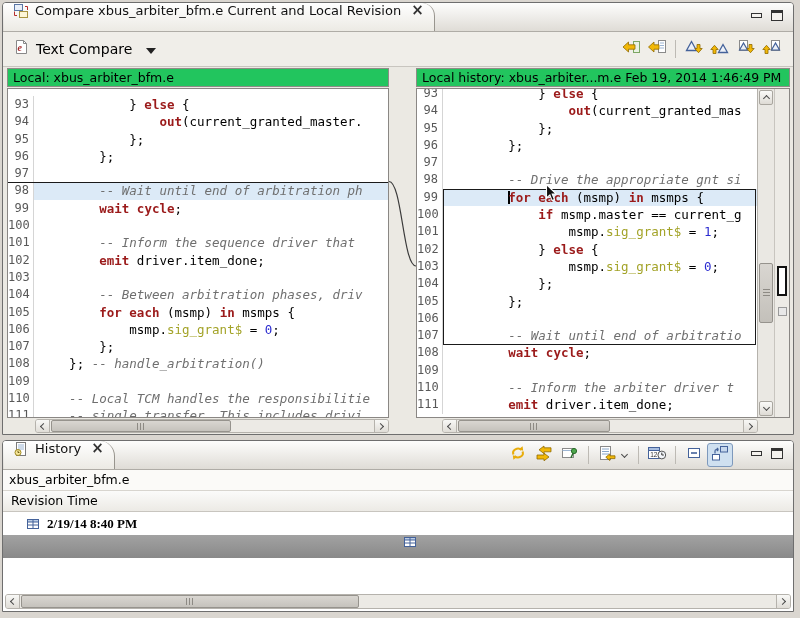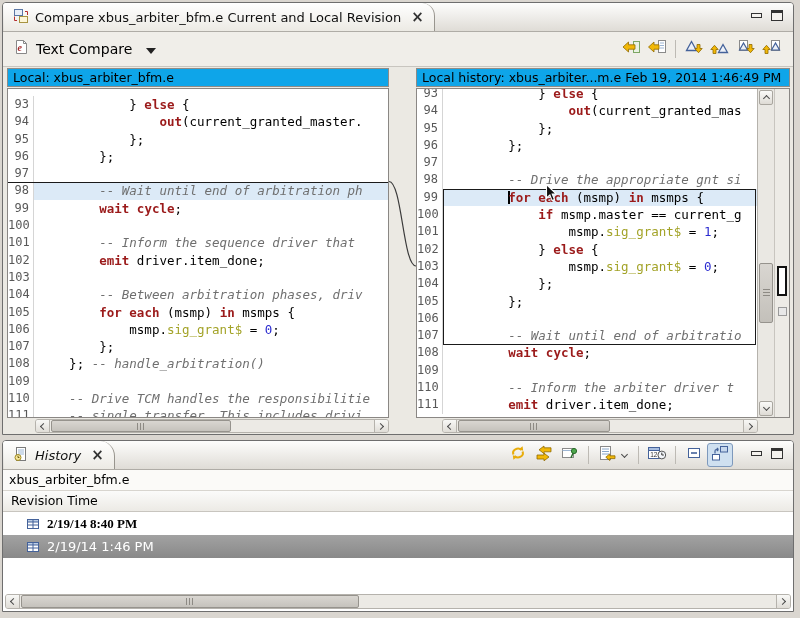--- a/index.html
+++ b/index.html
@@ -4,21 +4,21 @@
 <style>
   * { margin:0; padding:0; box-sizing:border-box; }
   html,body { width:800px; height:618px; overflow:hidden; }
   body { font-family:"DejaVu Sans","Liberation Sans",sans-serif; background:#DAD6D0; position:relative; }
   .screen { position:absolute; inset:0; }
 
   
   .view { position:absolute; border:1px solid #6E6E6E; border-radius:4px 4px 0 0; background:#EBE9E3; }
   .tabbar { height:29px; background:linear-gradient(#FDFDFC,#DFDCD6); border-bottom:1px solid #AFACA6;
             border-radius:3px 3px 0 0; display:flex; align-items:stretch; position:relative; }
-  .tab { display:flex; align-items:center; gap:6px; padding:0 10px 0 9px; margin-left:1px;
+  .tab { display:flex; gap:6px; padding:0 10px 0 9px; margin-left:1px;
          background:linear-gradient(#FFFFFF,#ECEAE4); border-right:1px solid #98958E;
          border-radius:3px 13px 0 0; font-size:13px; color:#111; white-space:nowrap; }
   .tab-close { font-size:15px; font-weight:bold; color:#333; line-height:1; margin-left:4px; cursor:default; }
   .winbtns { position:absolute; right:10px; top:7px; display:flex; gap:9px; align-items:center; }
   .wb-min { width:11px; height:5px; border:1px solid #333; background:#F4F2EE; }
   .wb-max { width:12px; height:11px; border:1px solid #333; border-top-width:3px; background:#F4F2EE; }
 
   
   #compare-view { left:2px; top:2px; width:792px; height:433px; }
   .ctoolbar { height:35px; display:flex; align-items:center; padding:0 8px 0 10px;
@@ -26,21 +26,21 @@
   .mode-label { font-size:14px; margin:0 14px 0 7px; }
   .dd-tri { width:0; height:0; border-left:5px solid transparent; border-right:5px solid transparent;
             border-top:6px solid #222; margin-top:3px; }
   .tb-spacer { flex:1; }
   .tb-btn { width:26px; height:24px; display:flex; align-items:center; justify-content:center;
             border:1px solid transparent; border-radius:3px; }
   .tb-btn.pressed { background:#CFE0F0; border-color:#7E99BC; }
   .tb-sep { width:1px; height:18px; background:#BDBAB4; margin:0 5px; }
 
   .pane-headers { position:relative; height:21px; }
-  .phead { position:absolute; top:1px; height:19px; border:1px solid #8E8B86; background:#0ea5e9;
+  .phead { position:absolute; top:1px; height:19px; border:1px solid #8E8B86; background:#22c55e;
            font-size:12.5px; padding:1px 0 0 5px; white-space:nowrap; overflow:hidden; }
   #phead-left { left:4px; width:382px; }
   #phead-right { left:413px; right:3px; }
 
   .panes { position:relative; height:330px; margin:0 3px 0 4px; display:flex; }
   .pane { position:relative; background:#fff; border:1px solid #8A8784; overflow:hidden; }
   .pane-left { width:382px; }
   .center-strip { width:27px; position:relative; }
   .pane-right { flex:1; display:flex; }
   .text-wrap { flex:1; position:relative; overflow:hidden; }
@@ -92,28 +92,28 @@
   .grip-v { width:7px; height:9px; background:repeating-linear-gradient(#8D8A84 0 1px,transparent 1px 3px); }
 
   .ch { display:inline-block; width:5px; height:5px; border:solid #4A4A4A; border-width:0 1.5px 1.5px 0; }
   .ch-l { transform:rotate(135deg); margin-left:2px; }
   .ch-r { transform:rotate(-45deg); margin-right:2px; }
   .ch-u { transform:rotate(-135deg); margin-top:2px; }
   .ch-d { transform:rotate(45deg); margin-bottom:2px; }
 
   
   #history-view { left:2px; top:440px; width:792px; height:172px; display:flex; flex-direction:column; background:#fff; }
-  .htab { border-radius:3px 15px 0 0;font-style:italic; }
+  .htab { border-radius:3px 15px 0 0; }
   .h-file { height:21px; background:#FBFAF8; border-bottom:1px solid #D8D5CF; font-size:12.5px; padding:2px 0 0 6px; }
   .h-col { height:21px; background:linear-gradient(#FBFBFA,#ECEAE5); border-bottom:1px solid #C8C5BF;
            font-size:12.5px; padding:2px 8px 0 8px; }
   .h-rows { flex:1; background:#fff; overflow:hidden; }
   .hrow { height:23px; display:flex; align-items:center; gap:7px; padding-left:23px; font-size:13px; color:#000; }
   .hrow.bold .rev-time { font-weight:bold;font-family:Liberation Serif, serif; }
-  .hrow.selected { background:linear-gradient(#A2A2A2,#898989); color:#fff; }
+  .hrow.selected { background:linear-gradient(#A2A2A2,#898989); color:#fff;flex-direction:column; }
   .h-scroll { height:15px; margin:0 2px 2px 2px; position:relative; background:#ECEAE5;
               border:1px solid #B5B2AC; border-radius:3px; }
 </style>
 </head>
 <body>
 
 <div class="screen">
 
   <div class="view" id="compare-view">
     <div class="tabbar">
@@ -259,21 +259,21 @@
             <div class="cl">
               <span class="ln">108</span>
               <span class="lc"><span class="tok-p">    }; </span><span class="tok-c">-- handle_arbitration()</span></span>
             </div>
             <div class="cl">
               <span class="ln">109</span>
               <span class="lc"></span>
             </div>
             <div class="cl">
               <span class="ln">110</span>
-              <span class="lc"><span class="tok-c">    -- Drive TCM handles the responsibilitie</span></span>
+              <span class="lc"><span class="tok-c">    -- Local TCM handles the responsibilitie</span></span>
             </div>
             <div class="cl">
               <span class="ln">111</span>
               <span class="lc"><span class="tok-c">    -- single transfer. This includes drivi</span></span>
             </div>
           </div>
         <div class="ins-line"></div>
       </div>
 
       <div class="center-strip">

